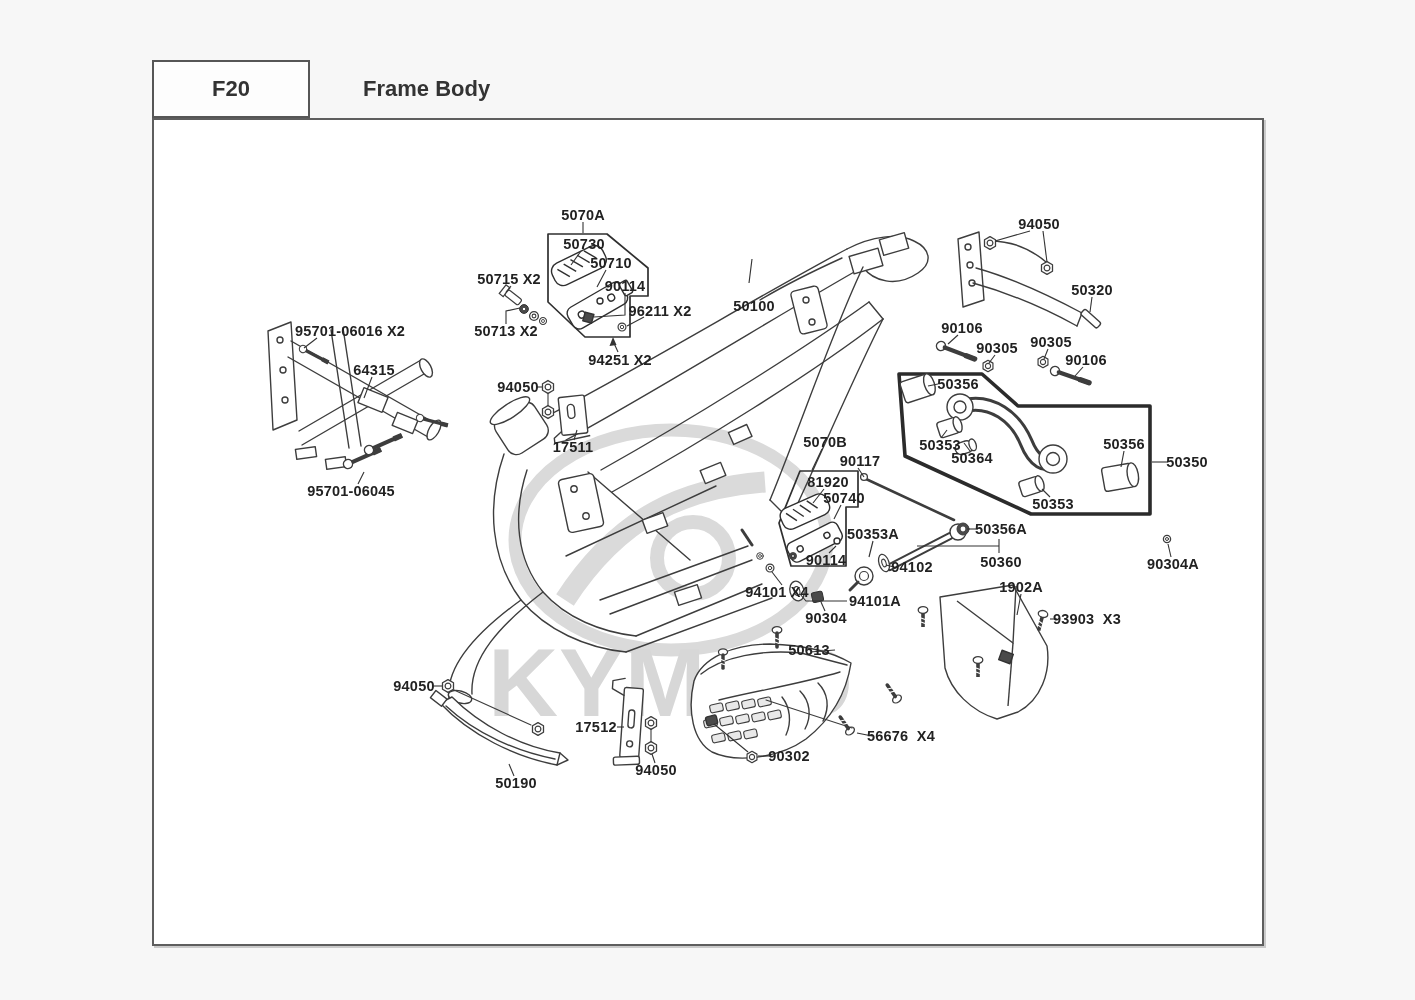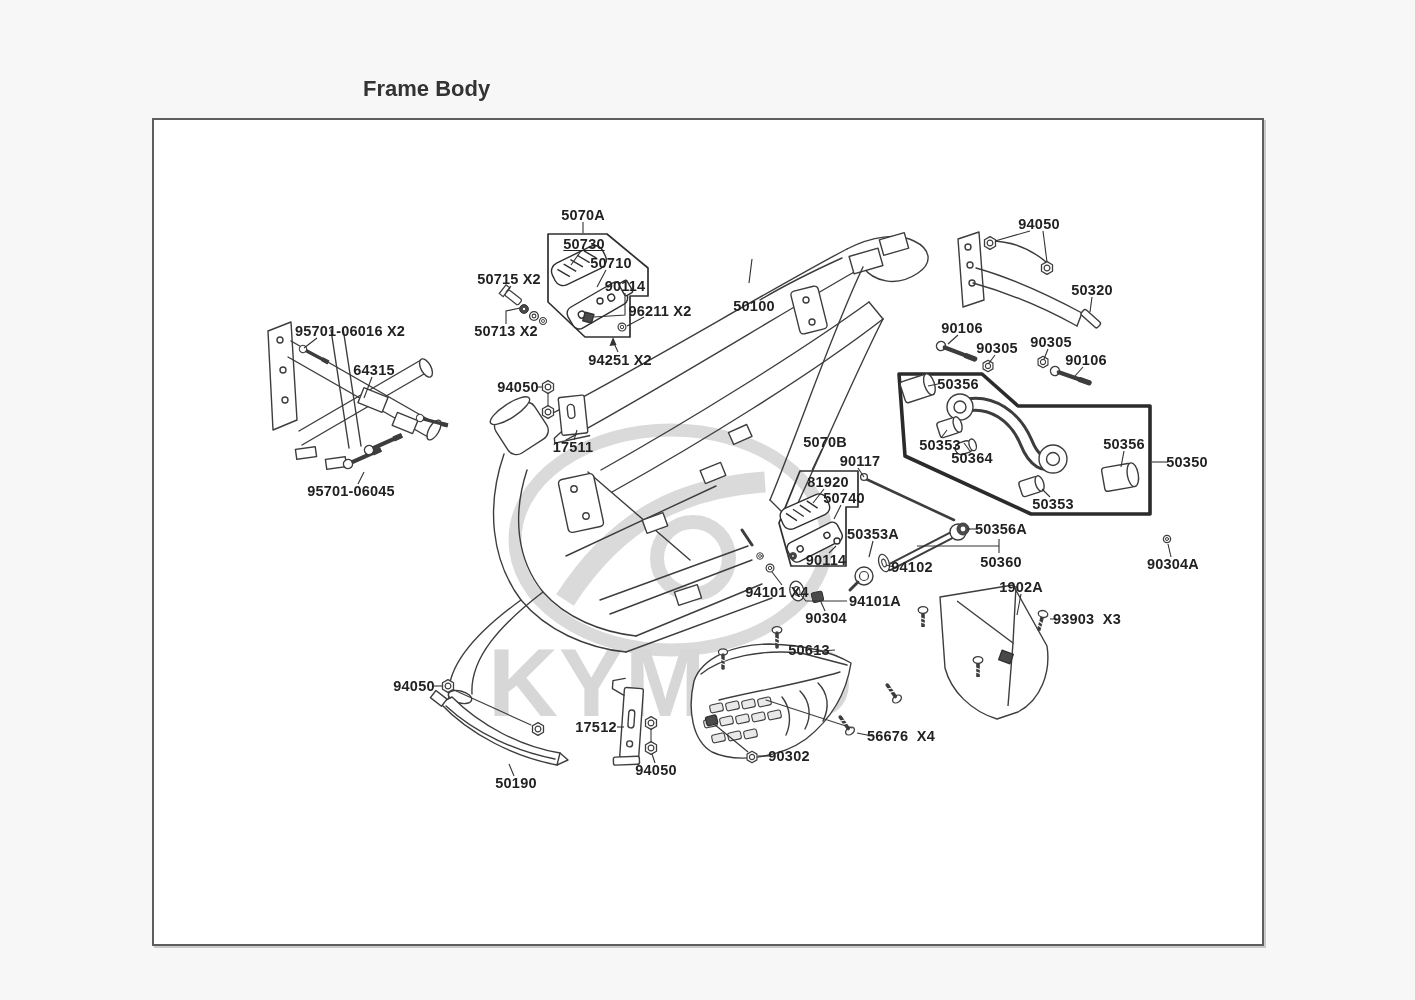--- a/index.html
+++ b/index.html
@@ -368,21 +368,21 @@
       <line x1="748" y1="752" x2="714" y2="724"></line>
       <line x1="434" y1="686" x2="442" y2="686"></line>
       <line x1="617" y1="727" x2="624" y2="727"></line>
       <line x1="655" y1="763" x2="652" y2="754"></line>
       <line x1="514" y1="776" x2="509" y2="764"></line>
     </g>
   </svg>
 
   <div class="labels">
       <div class="part-label" style="left: 583px; top: 215px;">5070A</div>
-      <div class="part-label" style="left: 584px; top: 244px; text-decoration: underline;">50730</div>
+      <div class="part-label" style="left: 584px; top: 244px;">50730</div>
       <div class="part-label" style="left: 611px; top: 263px;">50710</div>
       <div class="part-label" style="left: 509px; top: 279px;">50715 X2</div>
       <div class="part-label" style="left: 625px; top: 286px;">90114</div>
       <div class="part-label" style="left: 660px; top: 311px;">96211 X2</div>
       <div class="part-label" style="left: 506px; top: 331px;">50713 X2</div>
       <div class="part-label" style="left: 620px; top: 360px;">94251 X2</div>
       <div class="part-label" style="left: 350px; top: 331px;">95701-06016 X2</div>
       <div class="part-label" style="left: 374px; top: 370px;">64315</div>
       <div class="part-label" style="left: 351px; top: 491px;">95701-06045</div>
       <div class="part-label" style="left: 518px; top: 387px;">94050</div>
@@ -417,15 +417,18 @@
       <div class="part-label" style="left: 1173px; top: 564px;">90304A</div>
       <div class="part-label" style="left: 809px; top: 650px;">50613</div>
       <div class="part-label" style="left: 901px; top: 736px;">56676  X4</div>
       <div class="part-label" style="left: 789px; top: 756px;">90302</div>
       <div class="part-label" style="left: 414px; top: 686px;">94050</div>
       <div class="part-label" style="left: 596px; top: 727px;">17512</div>
       <div class="part-label" style="left: 656px; top: 770px;">94050</div>
       <div class="part-label" style="left: 516px; top: 783px;">50190</div>
     </div>
 
+  <div class="code-box">
+    <span>F20</span>
+  </div>
   <div class="page-title">Frame Body</div>
 
 </div>
 
 </body></html>

